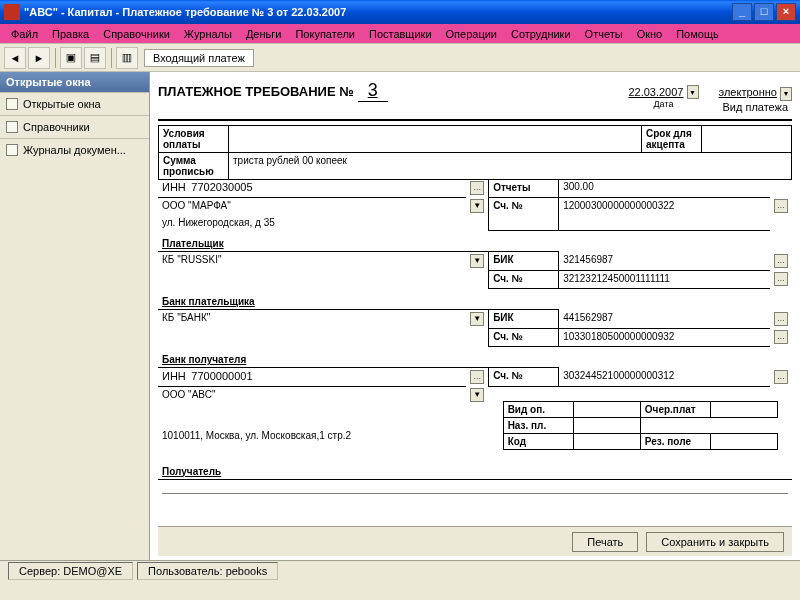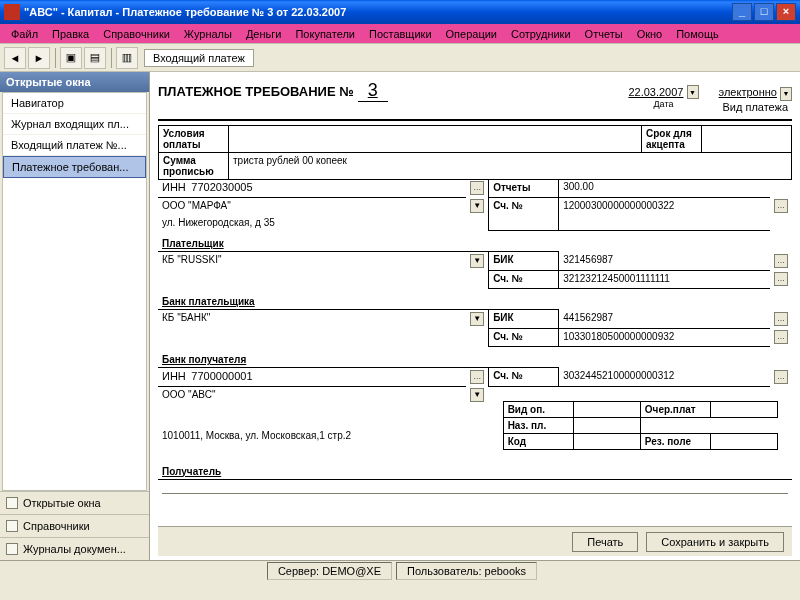--- a/index.html
+++ b/index.html
@@ -37,21 +37,21 @@
 table.ft { border-collapse:collapse; width:100%; }
 table.ft td { border:1px solid #000; padding:2px 4px; vertical-align:top; font-size:10px; }
 table.ft td.nb { border:none; }
 table.ft td.bb { border:none; border-bottom:1px solid #000; }
 table.ft td.lab { font-weight:bold; width:70px; }
 .inp { border:none; border-bottom:1px solid #808070; width:100%; font-size:10px; }
 .dd2 { width:14px; height:14px; background:#ece9d8; border:1px solid #808070; display:inline-block; cursor:pointer; text-align:center; line-height:12px; font-size:8px; }
 .sect { font-weight:bold; text-decoration:underline; font-size:10px; }
 .footer { height:30px; background:#ece9d8; border-top:1px solid #a0a090; display:flex; align-items:center; justify-content:flex-end; padding:0 8px; }
 .footer button { padding:3px 14px; background:#ece9d8; border:1px solid #808070; cursor:pointer; font-size:11px; margin-left:8px; }
-.status { height:20px; background:#ece9d8; border-top:1px solid #a0a090; display:flex; align-items:center; justify-content:center; padding:0 4px; font-size:10px; }
+.status { height:20px; background:#ece9d8; border-top:1px solid #a0a090; display:flex; align-items:center; justify-content:flex-start; padding:0 4px; font-size:10px; }
 .status .cell { border:1px inset #c0c0b0; padding:2px 10px; margin-left:4px; }
 .u { text-decoration:underline; }
 </style>
 </head>
 <body>
 
 <div class="titlebar">
   <span class="ico"></span>
   <span>"АВС" - Капитал - Платежное требование № 3 от 22.03.2007</span>
   <span class="spacer"></span>
@@ -82,26 +82,20 @@
   <span class="tbtn">▣</span>
   <span class="tbtn">▤</span>
   <span class="sep"></span>
   <span class="tbtn">▥</span>
   <span class="crumb">Входящий платеж</span>
 </div>
 
 <div class="body">
   <div class="sidebar">
     <div class="side-hdr">Открытые окна</div>
-    <div class="side-body">
-        <div class="side-item">Навигатор</div>
-        <div class="side-item">Журнал входящих пл...</div>
-        <div class="side-item">Входящий платеж №...</div>
-        <div class="side-item sel">Платежное требован...</div>
-      </div>
     <div class="side-bot">
         <div class="side-tab"><span class="sq"></span>Открытые окна</div>
         <div class="side-tab"><span class="sq"></span>Справочники</div>
         <div class="side-tab"><span class="sq"></span>Журналы докумен...</div>
       </div>
   </div>
 
   <div class="main">
     <div class="doc-hdr">
       <span class="doc-title">ПЛАТЕЖНОЕ ТРЕБОВАНИЕ №</span>

